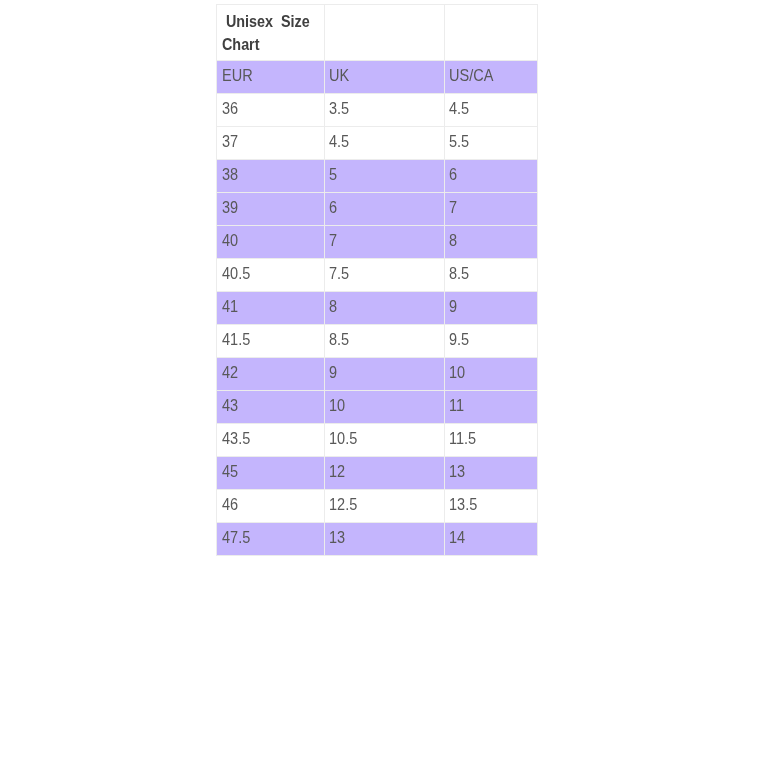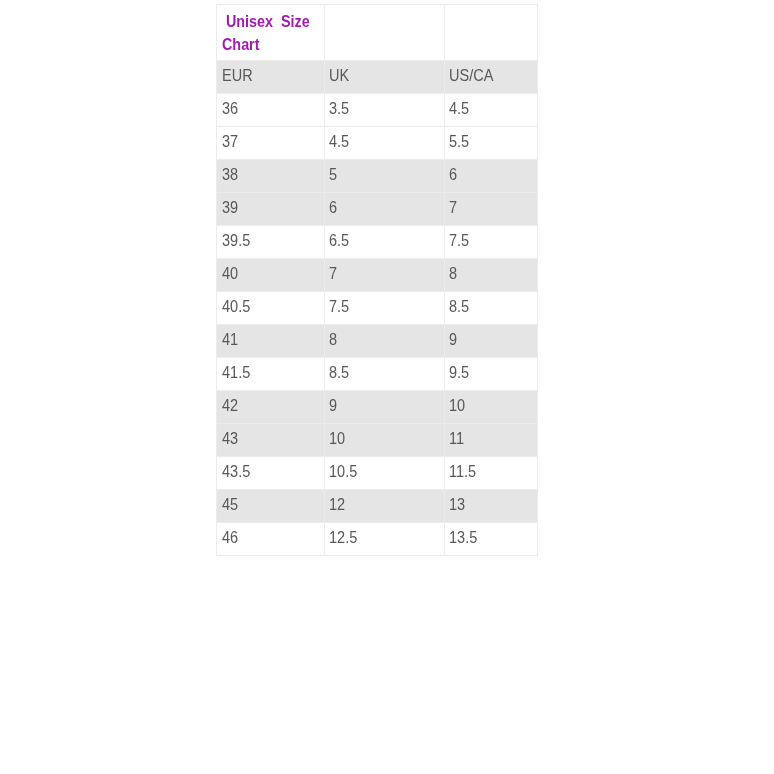--- a/index.html
+++ b/index.html
@@ -63,21 +63,21 @@
     font-weight: 700;
     color: #121212;
     vertical-align: middle;
   }
   table.size-chart tr.title-row .sx {
     transform: scaleX(0.87);
     white-space: normal;
   }
   .title-text { display: block; width: 120px; }
 </style>
-<style>html,body,.page{background:#ffffff;}table.size-chart td{border-color:#ececec;background:#ffffff;color:#585858;}table.size-chart tr.row-alt td{background:#e5e5e5;}table.size-chart tr.title-row td{color:#a21caf;}</style></head>
+<style>html,body,.page{background:#ffffff;}table.size-chart td{border-color:#ececec;background:#ffffff;color:#585858;}table.size-chart tr.row-alt td{background:#c4b5fd;}table.size-chart tr.title-row td{color:#404040;}</style></head>
 <body>
 
 <div class="page">
   <div class="chart-wrap">
     <table class="size-chart">
       <colgroup>
         <col class="col-eur">
         <col class="col-uk">
         <col class="col-us-ca">
       </colgroup>
@@ -104,25 +104,20 @@
       </tr>
       <tr class="row-alt">
         <td><span class="sx">38</span></td>
         <td><span class="sx">5</span></td>
         <td><span class="sx">6</span></td>
       </tr>
       <tr class="row-alt">
         <td><span class="sx">39</span></td>
         <td><span class="sx">6</span></td>
         <td><span class="sx">7</span></td>
-      </tr>
-      <tr>
-        <td><span class="sx">39.5</span></td>
-        <td><span class="sx">6.5</span></td>
-        <td><span class="sx">7.5</span></td>
       </tr>
       <tr class="row-alt">
         <td><span class="sx">40</span></td>
         <td><span class="sx">7</span></td>
         <td><span class="sx">8</span></td>
       </tr>
       <tr>
         <td><span class="sx">40.5</span></td>
         <td><span class="sx">7.5</span></td>
         <td><span class="sx">8.5</span></td>
@@ -155,16 +150,21 @@
       <tr class="row-alt">
         <td><span class="sx">45</span></td>
         <td><span class="sx">12</span></td>
         <td><span class="sx">13</span></td>
       </tr>
       <tr>
         <td><span class="sx">46</span></td>
         <td><span class="sx">12.5</span></td>
         <td><span class="sx">13.5</span></td>
       </tr>
+      <tr class="row-alt">
+        <td><span class="sx">47.5</span></td>
+        <td><span class="sx">13</span></td>
+        <td><span class="sx">14</span></td>
+      </tr>
     </tbody>
     </table>
   </div>
 </div>
 
 </body></html>

